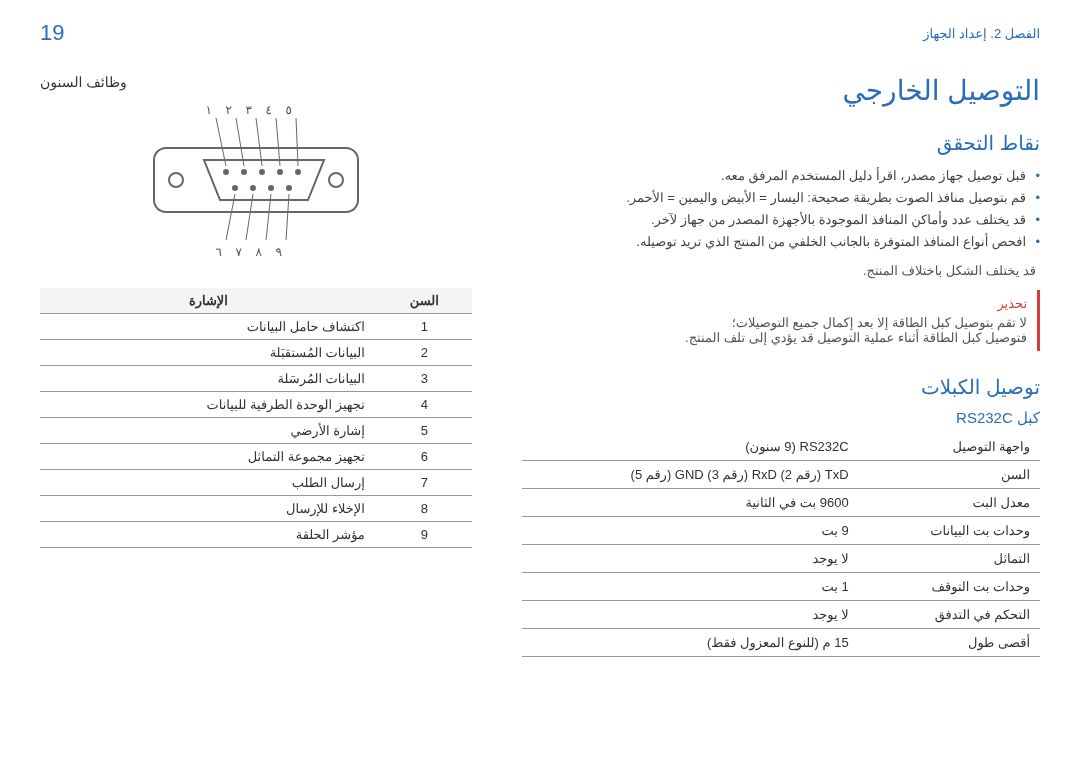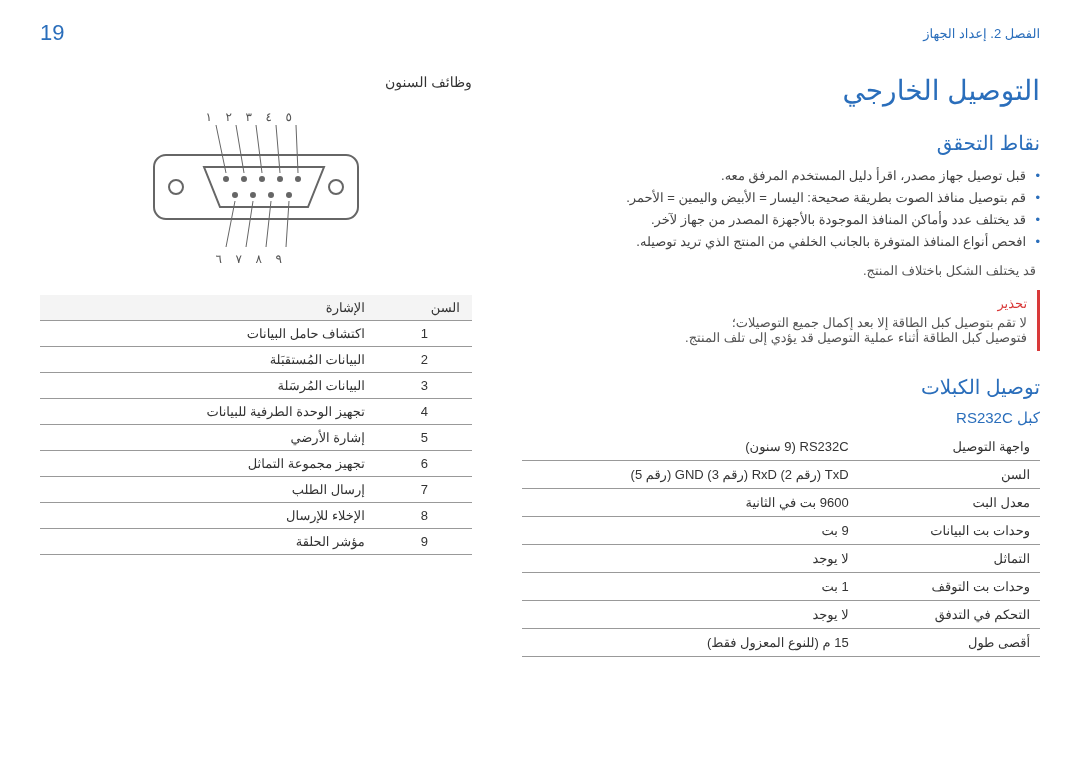--- a/index.html
+++ b/index.html
@@ -45,23 +45,23 @@
     padding: 6px 10px;
     margin-bottom: 24px;
     font-size: 13px;
     color: #555;
   }
   .warnbox .ttl { color: #d93a3a; font-weight: 400; margin-bottom: 4px; }
   table { width: 100%; border-collapse: collapse; font-size: 13px; }
   table.cable td { border-bottom: 1px solid #999; padding: 6px 10px; }
   table.cable td:first-child { width: 35%; }
   table.pins th, table.pins td { border-bottom: 1px solid #999; padding: 5px 12px; text-align: right; }
-  table.pins th { background: #f4f4f4; font-weight: 400; }
+  table.pins th { background: #f4f4f4; font-weight: 700; text-align: center; }
   table.pins td:first-child { width: 22%; text-align: center; }
-  .pins-heading { text-align: right; font-size: 14px; margin-bottom: 17px; }
+  .pins-heading { text-align: left; font-size: 14px; margin-bottom: 10px; }
   
   .connector-wrap { display:flex; justify-content:center; margin-bottom:18px;}
 </style>
 </head>
 <body>
 
 <div class="page">
 
   <div class="header">
     <span class="breadcrumb">الفصل 2. إعداد الجهاز</span>

